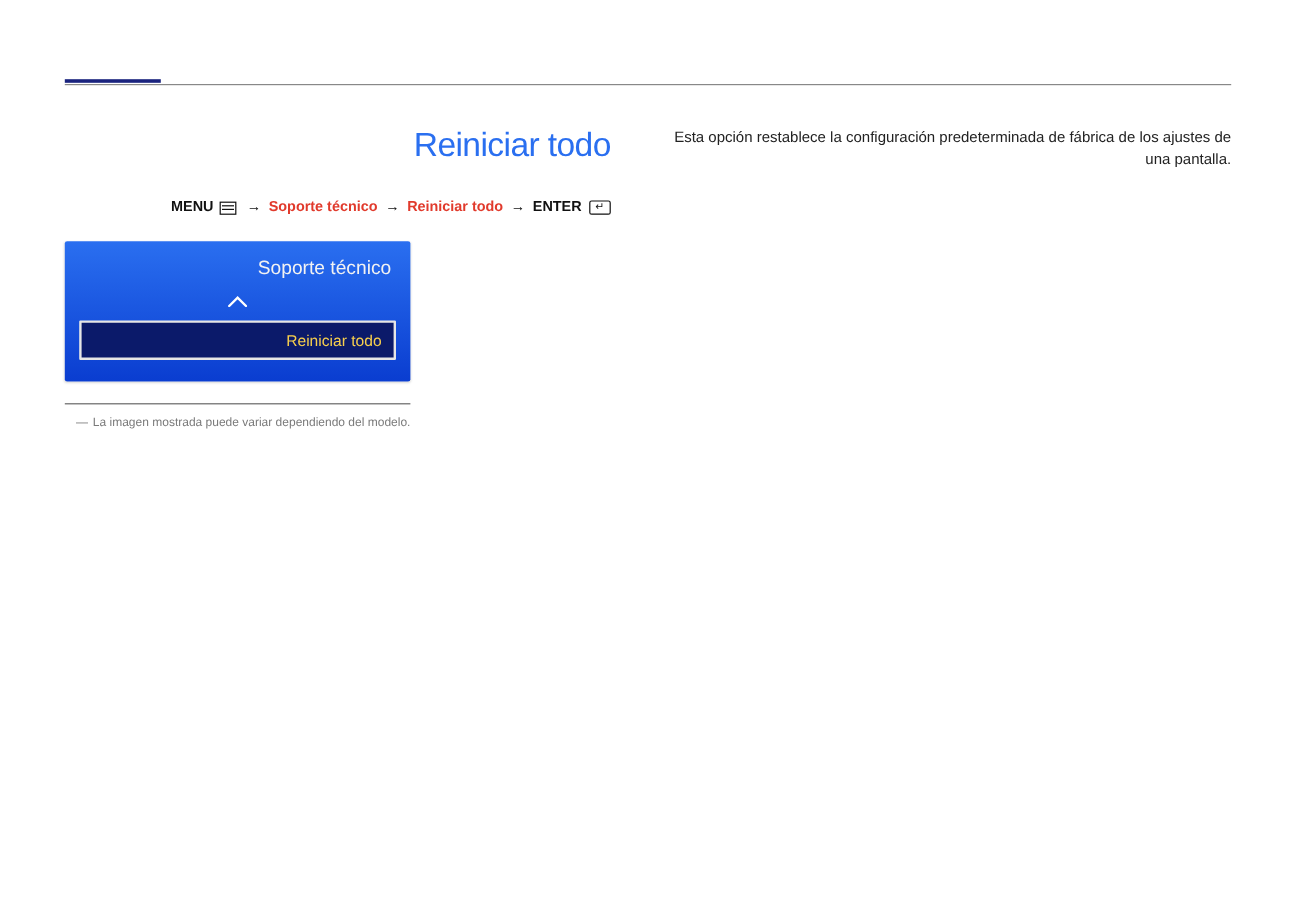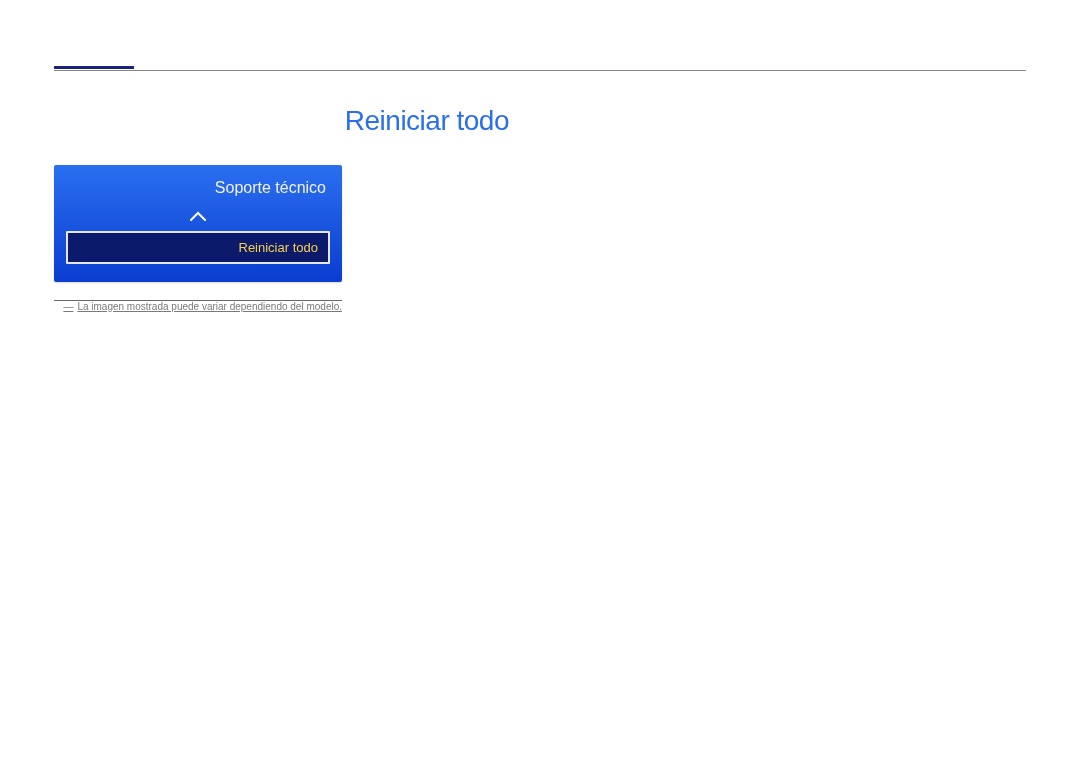--- a/index.html
+++ b/index.html
@@ -89,51 +89,65 @@
     }
     .left-divider {
       height: 1px;
       background: #666;
       margin-top: 18px;
       width: 288px;
     }
     .footnote {
       font-size: 10px;
       color: #7a7a7a;
+      margin-top: 10px;
       width: 288px;
-      text-decoration: underline;
     }
     .footnote .dash { margin-right: 4px; }
     .description {
       font-size: 12.5px;
       color: #222;
       line-height: 1.5;
     }
   </style>
 </head>
 <body>
 
 <div class="top-rule"></div>
 <div class="accent-bar"></div>
 
 <div class="content">
   <div class="left-col">
     <h1 class="page-title">Reiniciar todo</h1>
 
+    <div class="breadcrumb">
+      <span class="bc-strong">MENU</span>
+      <span class="menu-icon"></span>
+      <span class="bc-arrow">→</span>
+      <span class="bc-highlight">Soporte técnico</span>
+      <span class="bc-arrow">→</span>
+      <span class="bc-highlight">Reiniciar todo</span>
+      <span class="bc-arrow">→</span>
+      <span class="bc-strong">ENTER</span>
+      <span class="enter-icon"></span>
+    </div>
 
     <div class="osd-panel">
       <div class="osd-title">Soporte técnico</div>
       <div class="osd-up">
         <svg width="16" height="10" viewBox="0 0 16 10">
           <path d="M1 9 L8 2 L15 9" stroke="#fff" stroke-width="2" fill="none" stroke-linecap="round"></path>
         </svg>
       </div>
       <div class="osd-item">Reiniciar todo</div>
     </div>
 
     <div class="left-divider"></div>
 
     <div class="footnote">
       <span class="dash">―</span><span>La imagen mostrada puede variar dependiendo del modelo.</span>
     </div>
   </div>
 
+  <div class="right-col">
+    <p class="description">Esta opción restablece la configuración predeterminada de fábrica de los ajustes de una pantalla.</p>
+  </div>
 </div>
 
 </body></html>

